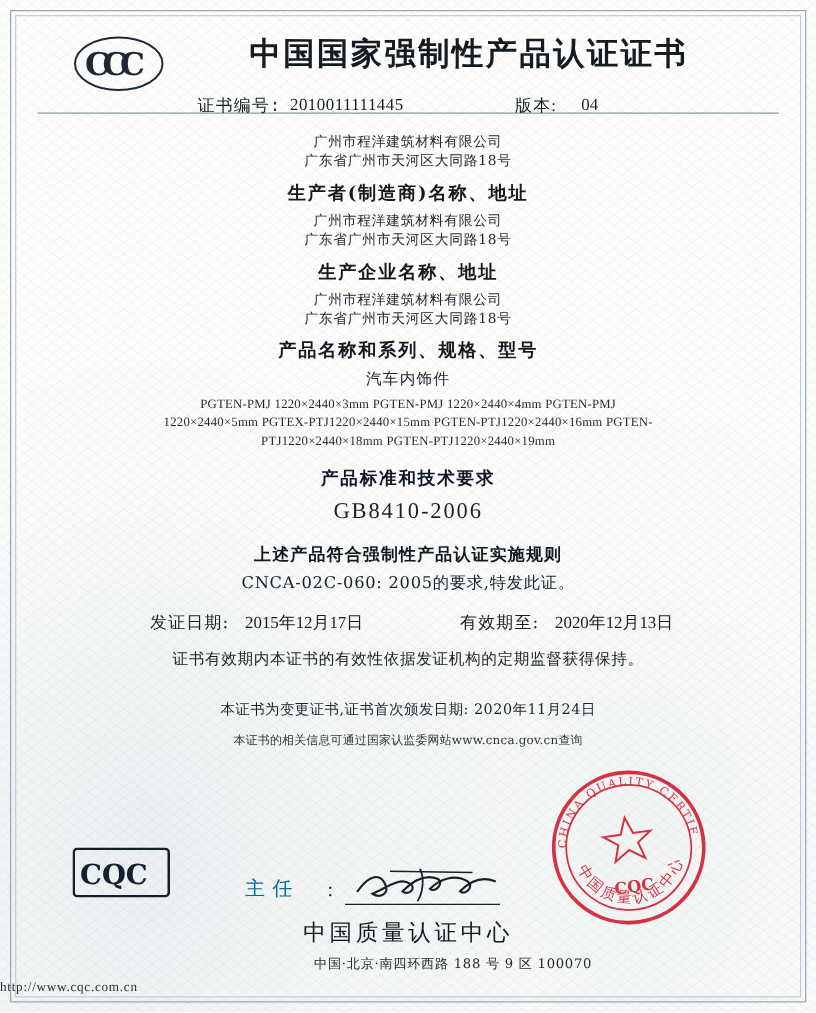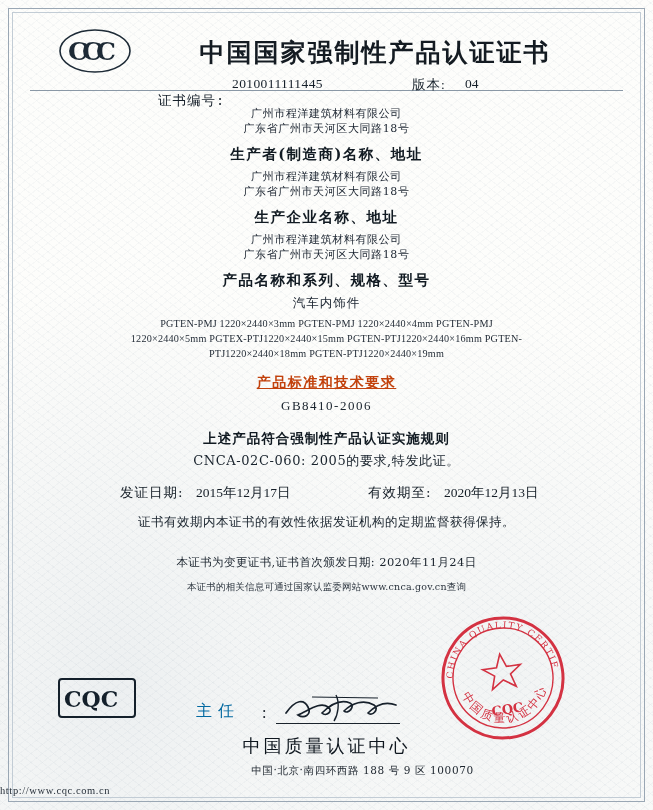--- a/index.html
+++ b/index.html
@@ -63,21 +63,20 @@
     position: absolute;
     left: 140px;
     top: 6px;
     width: 470px;
     text-align: center;
     font-size: 25px;
     letter-spacing: 2px;
     color: #141b22;
     font-family: "DejaVu Serif", serif;
     font-weight: 600;
-    margin-top: 10px;
   }
   .title-rule {
     position: absolute;
     left: 30px;
     right: 30px;
     top: 70px;
     border-top: 1px solid #8a98a6;
   }
 
   
@@ -85,21 +84,21 @@
     position: absolute;
     top: 76px;
     left: 0;
     width: 100%;
     font-size: 13.5px;
     color: #16202a;
   }
   .certno-label {
     position: absolute;
     left: 158px;
-    top: 16px;
+    top: 0;
     letter-spacing: 1px;
     font-family: Liberation Mono, monospace;
   }
   .certno-value {
     position: absolute;
     left: 232px;
     top: 0;
     font-family: "Liberation Serif", serif;
     letter-spacing: 0.4px;
   }
@@ -152,26 +151,25 @@
     line-height: 15px;
     color: #1e2732;
     letter-spacing: 0.2px;
     font-family: "Liberation Serif", serif;
   }
   .std-heading {
     font-size: 14px;
     font-weight: bold;
     letter-spacing: 1.5px;
     margin: 13px 0 6px;
-    color: #c2410c;
-    font-family: "DejaVu Serif", serif;
-    text-decoration: underline;
+    color: #0f172a;
+    font-family: "DejaVu Serif", serif;
   }
   .std-value {
-    font-size: 13px;
+    font-size: 18px;
     letter-spacing: 1.5px;
     color: #18222c;
   }
   .rule-line1 {
     font-size: 13.5px;
     font-weight: bold;
     letter-spacing: 1px;
     margin-top: 16px;
     color: #111a22;
     font-family: Liberation Sans, sans-serif;

